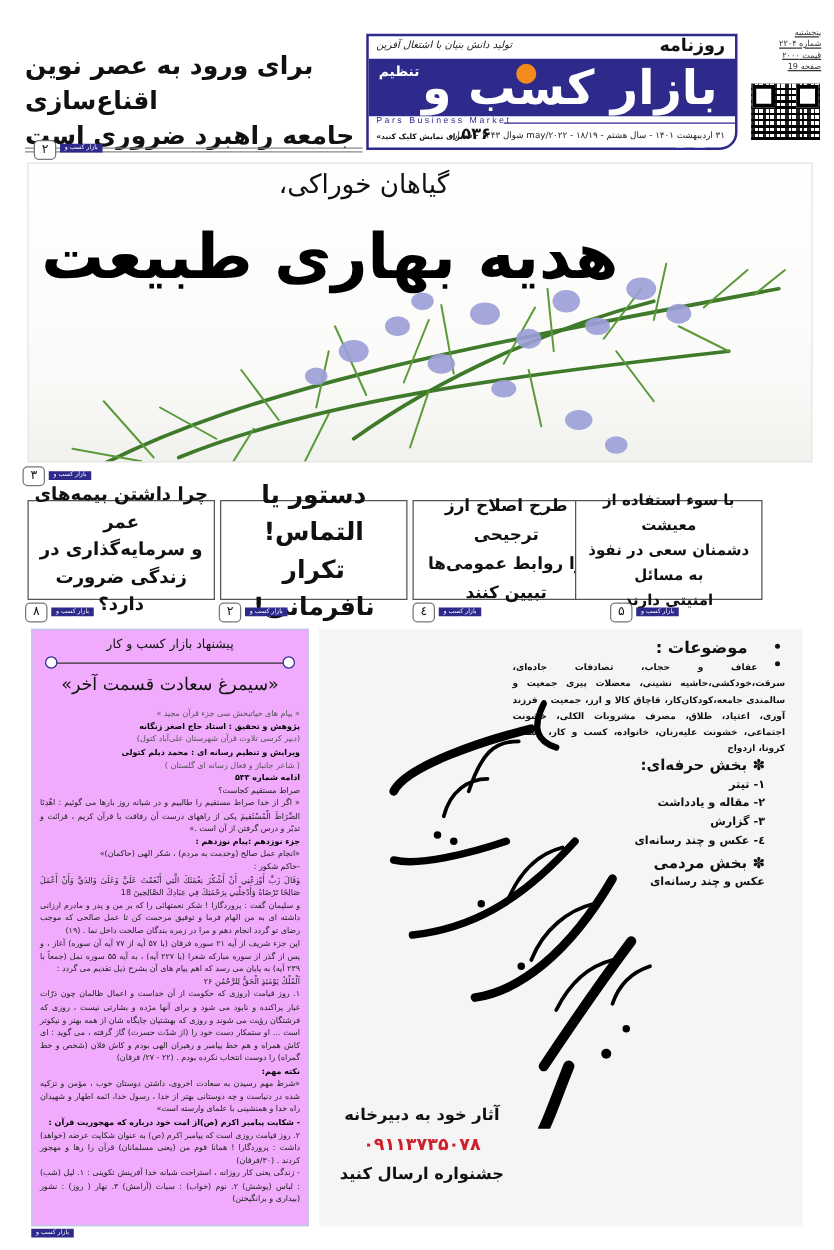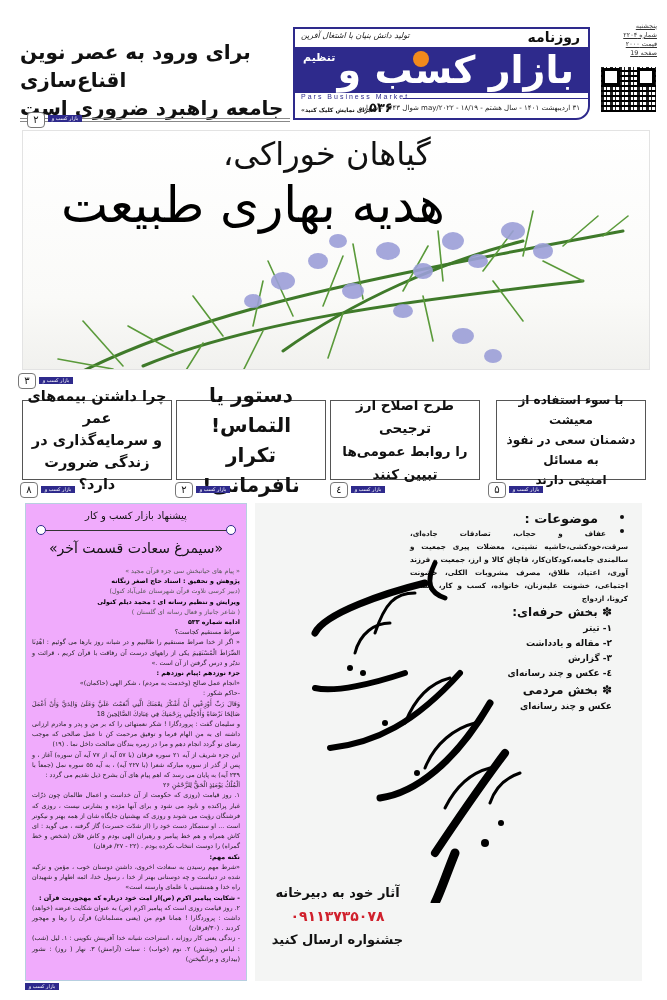--- a/index.html
+++ b/index.html
@@ -31,32 +31,32 @@
   .top-headline { position: absolute; left: 20px; top: 38px; width: 270px; text-align: left; font-size: 20px; font-weight: bold; line-height: 28px; color: #111; }
 
   
   .hrule { position: absolute; left: 20px; height: 4px; border-top: 1px solid #888; border-bottom: 1px solid #888; }
   .page-badge { position: absolute; width: 18px; height: 16px; background: #fff; border: 1px solid #777; border-radius: 4px;
     font-size: 10px; text-align: center; line-height: 14px; color: #111; }
   .brand-tag { position: absolute; height: 7px; width: 34px; background: #2e2a8c; color: #fff; font-size: 5px; line-height: 7px; text-align: center; }
 
   
   .hero { position: absolute; left: 22px; top: 130px; width: 628px; height: 240px; background: linear-gradient(180deg,#ffffff 0%,#fafaf8 70%,#f1f1ee 100%); overflow: hidden; border: 1px solid #e3e3e3; }
-  .hero-kicker { position: absolute; left: 200px; top: 4px; font-size: 32px; color: #111; }
-  .hero-title { position: absolute; left: 10px; top: 45px; font-size: 50px; font-weight: normal; color: #000; letter-spacing: -2px; margin-left: 28px; }
+  .hero-kicker { position: absolute; left: 200px; top: 4px; font-size: 21px; color: #111; }
+  .hero-title { position: absolute; left: 10px; top: 45px; font-size: 50px; font-weight: bold; color: #000; letter-spacing: -2px; }
   .hero-art { position: absolute; left: 0; top: 0; width: 628px; height: 240px; }
 
   
   .teaser { position: absolute; top: 400px; height: 80px; border: 1.5px solid #555; background: #fff;
     display: flex; align-items: center; justify-content: center; text-align: center; font-weight: bold; color: #111; padding: 4px; }
   .teaser span { display: block; }
   .t1 { left: 22px; width: 150px; font-size: 14.5px; line-height: 22px; }
   .t2 { left: 176px; width: 150px; font-size: 20px; line-height: 30px; }
   .t3 { left: 330px; width: 150px; font-size: 13.5px; line-height: 23px; }
-  .t4 { left: 496px; width: 150px; font-size: 12px; line-height: 20px; }
+  .t4 { left: 460px; width: 150px; font-size: 12px; line-height: 20px; }
 
   
   .article { position: absolute; left: 25px; top: 503px; width: 222px; height: 478px; border: 1px solid #b7cfe0; background: #f0abfc; padding: 4px 6px; overflow: hidden; direction: rtl; }
   .art-kicker { text-align: center; font-size: 10px; margin-top: 2px; }
   .art-divider { position: relative; height: 12px; margin: 3px 4px; }
   .art-divider::before { content: ""; position: absolute; left: 8px; right: 8px; top: 6px; border-top: 1px solid #333; }
   .art-divider i { position: absolute; top: 1px; width: 10px; height: 10px; border-radius: 50%; border: 1px solid #2e2a8c; background: #fff; }
   .art-divider i.l { left: 0; } .art-divider i.r { right: 0; }
   .art-title { text-align: center; font-size: 14px; margin: 4px 0 10px; }
   .art-body { font-size: 6.4px; line-height: 10.2px; color: #222; text-align: justify; }

